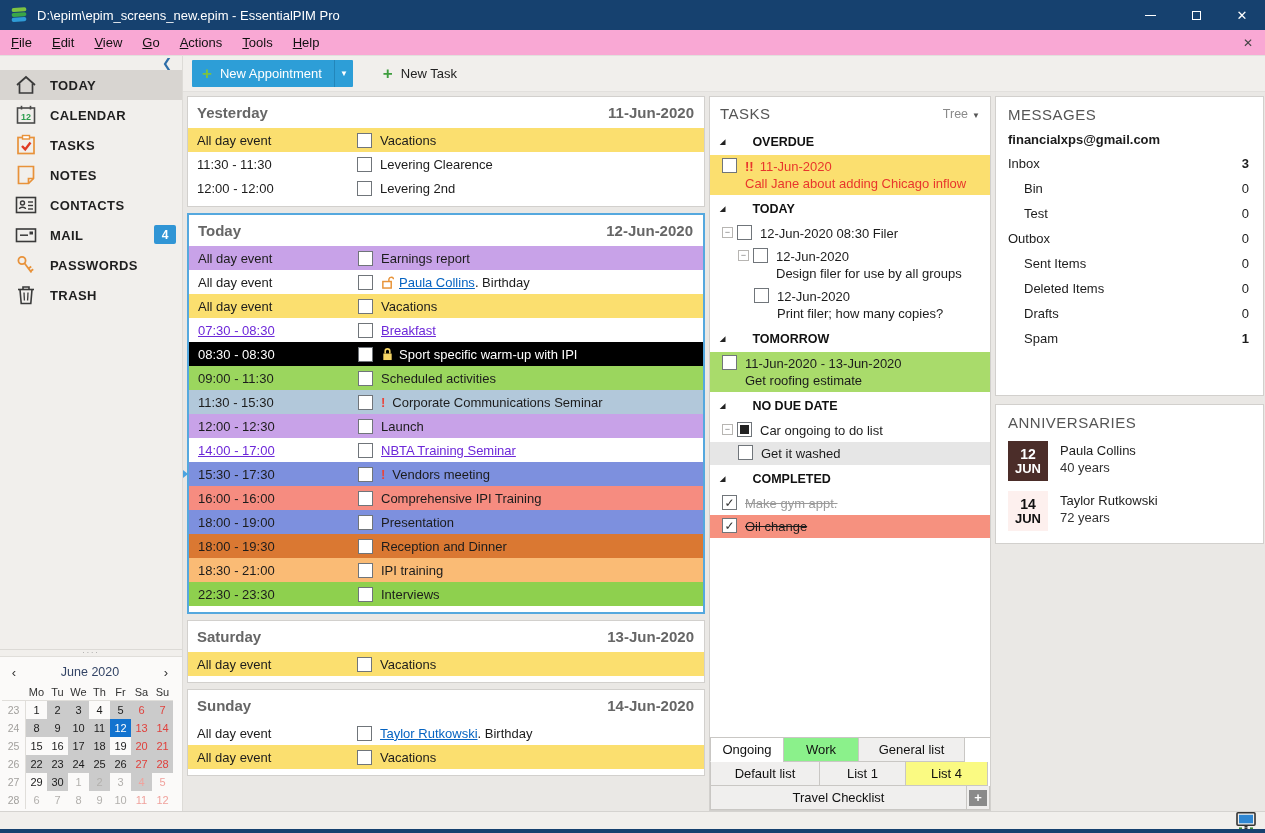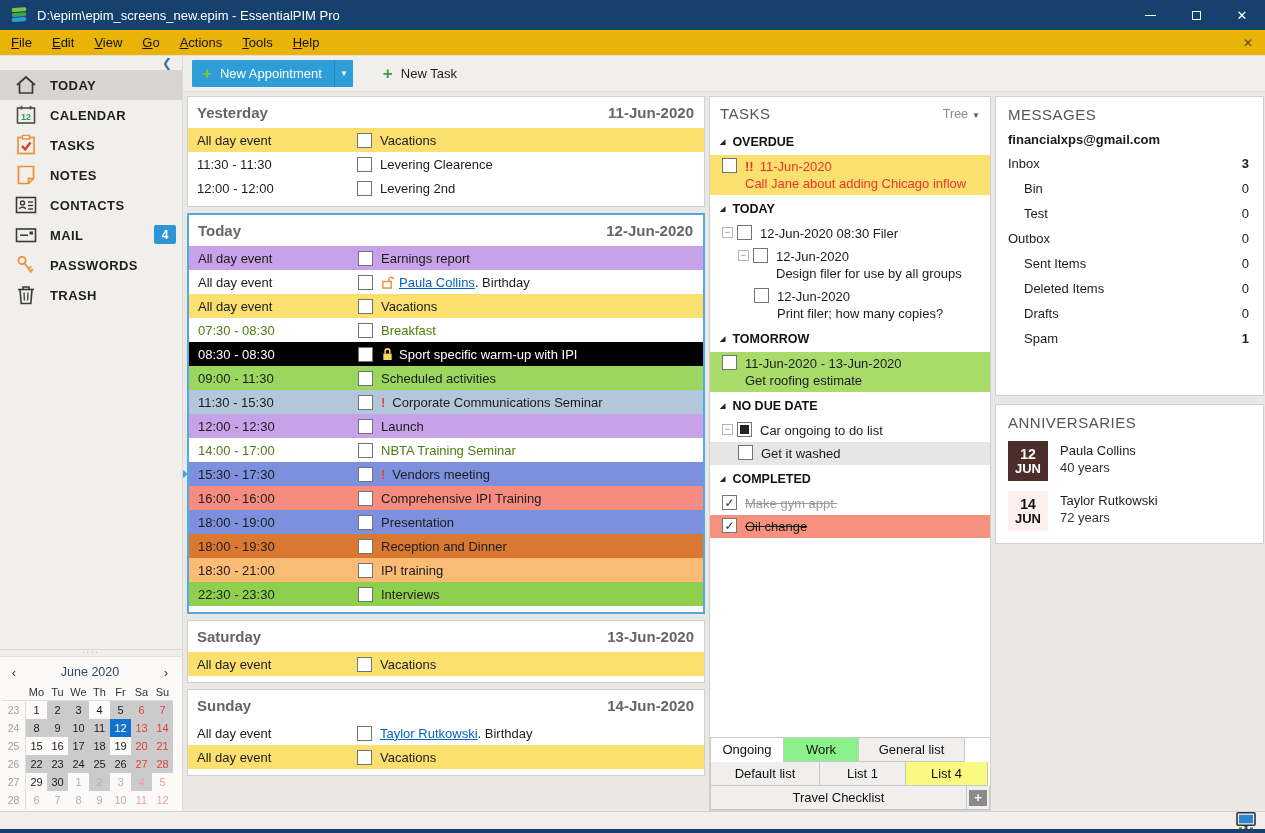--- a/index.html
+++ b/index.html
@@ -11,21 +11,21 @@
   
   .titlebar { height:30px; background:#16416f; display:flex; align-items:center; color:#fff; }
   .app-logo { width:20px; height:18px; margin:0 8px 0 9px; }
   .title-text { font-size:13px; flex:1; white-space:nowrap; }
   .win-btns { display:flex; height:100%; }
   .win-btn { width:46px; height:100%; display:flex; align-items:center; justify-content:center; color:#fff; }
   .min-glyph { width:11px; height:1px; background:#fff; display:block; }
   .max-glyph { width:9px; height:9px; border:1px solid #fff; display:block; }
   .close-glyph { font-size:13px; line-height:1; }
   
-  .menubar { height:26px; background:#eab308; display:flex; align-items:center; border-bottom:1px solid #e2e0dd; }
+  .menubar { height:26px; background:#f9a8d4; display:flex; align-items:center; border-bottom:1px solid #e2e0dd; }
   .menu-item { padding:0 10px; font-size:13px; color:#111; }
   .menu-item:first-child { padding-left:11px; }
   .menu-item .u { text-decoration:underline; }
   .menu-close { margin-left:auto; padding:0 12px; color:#444; font-size:12px; }
   
   .app { display:flex; height:755px; }
   
   .sidebar { width:183px; background:#f1efec; display:flex; flex-direction:column; border-right:1px solid #dddbd7; }
   .collapse-btn { align-self:flex-end; color:#2d6da8; font-size:12px; padding:1px 10px 0 0; height:14px; line-height:12px; }
   .nav-item { height:30px; display:flex; align-items:center; padding-left:14px; position:relative; }
@@ -71,32 +71,32 @@
   .ev-check { width:15px; height:15px; border:1px solid #70757a; background:#fff; flex:0 0 15px; margin-right:8px; }
   .ev-title { white-space:nowrap; }
   .ev-link { color:#0563c1; text-decoration:underline; }
   .ev-excl { color:#e8453c; font-weight:bold; margin-right:7px; }
   .ev-lock { width:13px; height:14px; margin-right:5px; }
   .c-yellow { background:#fbdf6f; } .c-purple { background:#c8a2e8; }
   .c-red { background:#000000; color:#fff; } .c-green { background:#9bd65e; }
   .c-steel { background:#b2c8da; } .c-violet { background:#7d90de; }
   .c-salmon { background:#f68c80; } .c-dkorange { background:#da7832; }
   .c-ltorange { background:#fabb75; } .c-green2 { background:#8ed04e; }
-  .c-white { background:#fff; } .c-muted { background:#fff; color:#4d7c0f; }
+  .c-white { background:#fff; } .c-muted { background:#fff; color:#6d28d9;text-decoration:underline; }
   .row-marker { position:absolute; left:-10px; top:5px; width:0; height:0;
     border-top:7px solid transparent; border-bottom:7px solid transparent; border-left:9px solid #4aa3e0; }
   
   .tasks-col { width:282px; margin-left:4px; display:flex; flex-direction:column; }
   .tasks-panel { background:#fff; border:1px solid #d2d0cd; flex:1; display:flex; flex-direction:column; overflow:hidden; }
   .tasks-head { display:flex; justify-content:space-between; align-items:center; padding:8px 10px 6px 10px; }
   .panel-title { font-size:15px; color:#555; letter-spacing:.5px; }
   .tree-toggle { color:#8a8a8a; font-size:12.5px; }
   .tree-caret { font-size:8px; color:#555; margin-left:4px; }
   .tasks-body { flex:1; overflow:hidden; padding-bottom:4px; }
-  .task-sec-label { display:flex; align-items:center; font-weight:bold; font-size:12.5px; color:#111; padding:7px 0 6px 10px; }
+  .task-sec-label { display:flex; align-items:center; font-weight:bold; font-size:12.5px; color:#111; padding:7px 0 6px 10px;gap:20px; }
   .sec-tri { color:#222; font-size:7px; margin-right:7px; }
   .task-item { display:flex; padding:3px 8px 3px 12px; align-items:flex-start; }
   .task-item.bg-yellow { background:#fbdf6f; }
   .task-item.bg-green { background:#a9db6b; }
   .task-item.bg-gray { background:#e6e6e6; }
   .task-item.bg-salmon { background:#f6917f; }
   .expander { width:11px; height:11px; border:1px solid #b7b5b2; background:#fff; color:#777; font-size:9px;
     line-height:9px; text-align:center; margin:2px 4px 0 0; flex:0 0 11px; }
   .t-check { width:15px; height:15px; border:1px solid #70757a; background:#fff; flex:0 0 15px; margin-right:8px;
     display:flex; align-items:center; justify-content:center; }

